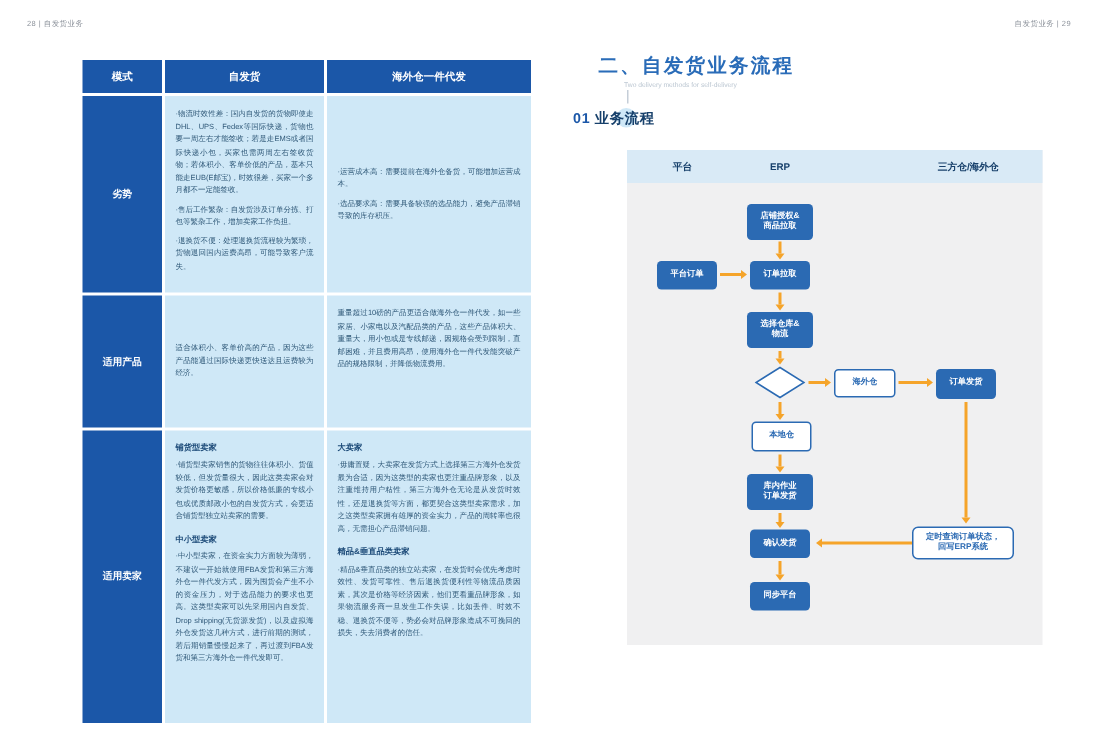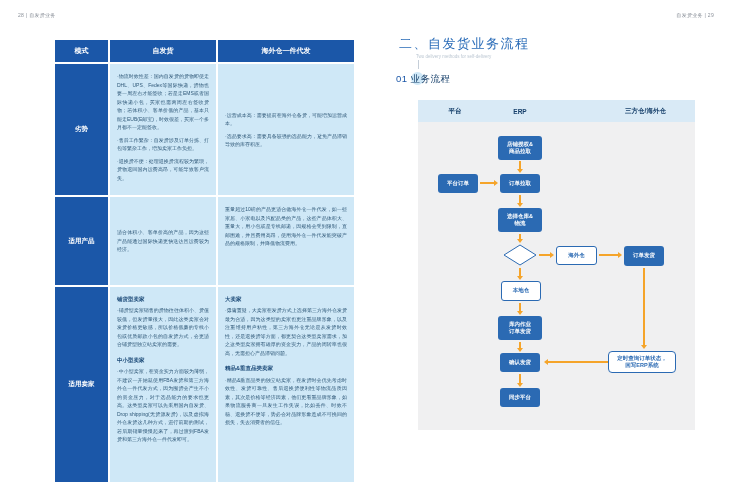--- a/index.html
+++ b/index.html
@@ -35,25 +35,25 @@
     padding:8px 7px; box-sizing:border-box; text-align:justify;
   }
   .cell.v-center { display:flex; flex-direction:column; justify-content:center; }
   .cell p { margin:0 0 4px 0; }
   .cell p:last-child { margin-bottom:0; }
   .cell .sec { margin-bottom:7px; }
   .cell .sec:last-child { margin-bottom:0; }
   .cell h4 { margin:0 0 2px 0; font-size:5.5px; color:#1c4a78; font-weight:bold; }
 
   
-  .flow-title { position:absolute; left:399px; top:35px; font-size:13px; font-weight:normal; color:#2a6cb8; letter-spacing:1.5px; }
+  .flow-title { position:absolute; left:399px; top:35px; font-size:13px; font-weight:bold; color:#2a6cb8; letter-spacing:1.5px; }
   .flow-subtitle { position:absolute; left:416px; top:54px; font-size:4.5px; color:#bcc7d2; }
   .title-tick { position:absolute; left:418px; top:60px; width:1px; height:9px; background:#c5ced8; }
   .num-dot { position:absolute; left:411px; top:72px; width:13px; height:13px; border-radius:50%; background:#cfe8f7; }
-  .section-head { position:absolute; left:396px; top:73px; font-size:9.5px; font-weight:normal; color:#17406b; letter-spacing:.5px; }
+  .section-head { position:absolute; left:382px; top:73px; font-size:9.5px; font-weight:bold; color:#17406b; letter-spacing:.5px; }
   .section-head .num { color:#1b57a8; margin-right:3px; }
 
   .panel { position:absolute; left:418px; top:100px; width:277px; height:330px; background:#f0f0f1; }
   .panel-head { position:absolute; left:0; top:0; width:277px; height:22px; background:#d9eaf6; }
   .panel-head span { position:absolute; top:0; height:22px; display:flex; align-items:center; justify-content:center; font-size:6.5px; font-weight:bold; color:#17406b; }
   .panel-head .c1 { left:12px; width:50px; }
   .panel-head .c2 { left:77px; width:50px; }
   .panel-head .c3 { left:190px; width:75px; }
 
   .node {

